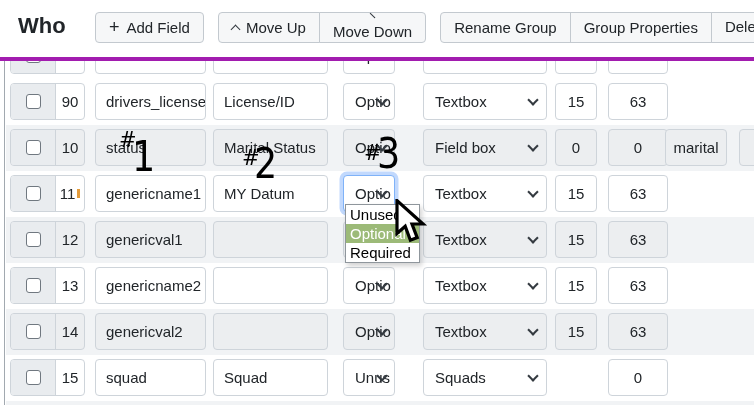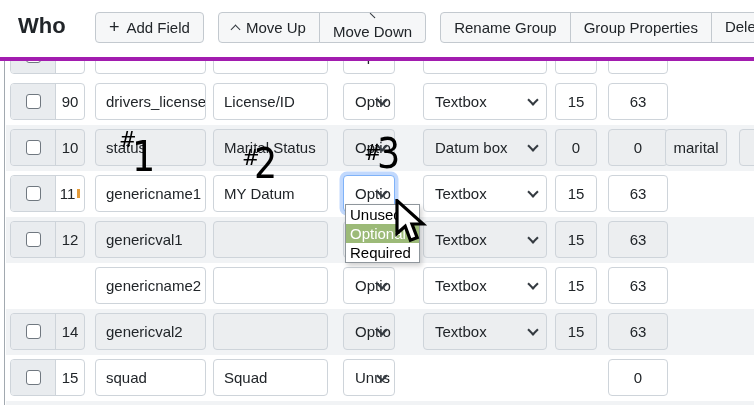--- a/index.html
+++ b/index.html
@@ -190,21 +190,21 @@
 
       </div>
     </div>
     <div class="cell input name">status</div>
     <div class="cell input label">Marital Status</div>
     <div class="cell sel presence">
       <span>Optio</span>
       <span class="caret"></span>
     </div>
     <div class="cell sel type">
-      <span>Datum box</span>
+      <span>Field box</span>
       <span class="caret"></span>
     </div>
     <div class="cell num size">0</div>
     <div class="cell num maxlen">0</div>
     <div class="cell num list" style="display: flex;">marital</div>
     <div class="cell overflow" style="display: flex;"></div>
   </div>
     <div class="row" style="top: 110px;">
     <div class="cell chk">
       <div class="chk-left">
@@ -247,20 +247,29 @@
     </div>
     <div class="cell sel type">
       <span>Textbox</span>
       <span class="caret"></span>
     </div>
     <div class="cell num size">15</div>
     <div class="cell num maxlen">63</div>
 
   </div>
     <div class="row" style="top: 202px;">
+    <div class="cell chk">
+      <div class="chk-left">
+        <div class="checkbox"></div>
+      </div>
+      <div class="chk-num">
+        <span>13</span>
+
+      </div>
+    </div>
     <div class="cell input name">genericname2</div>
     <div class="cell input label"></div>
     <div class="cell sel presence">
       <span>Optio</span>
       <span class="caret"></span>
     </div>
     <div class="cell sel type">
       <span>Textbox</span>
       <span class="caret"></span>
     </div>
@@ -299,20 +308,24 @@
       </div>
       <div class="chk-num">
         <span>15</span>
 
       </div>
     </div>
     <div class="cell input name">squad</div>
     <div class="cell input label">Squad</div>
     <div class="cell sel presence">
       <span>Unus</span>
+      <span class="caret"></span>
+    </div>
+    <div class="cell sel type">
+      <span>Squads</span>
       <span class="caret"></span>
     </div>
 
     <div class="cell num maxlen">0</div>
 
   </div>
     <div class="row grey" style="top: 340px;">
     <div class="cell chk">
       <div class="chk-left">
         

